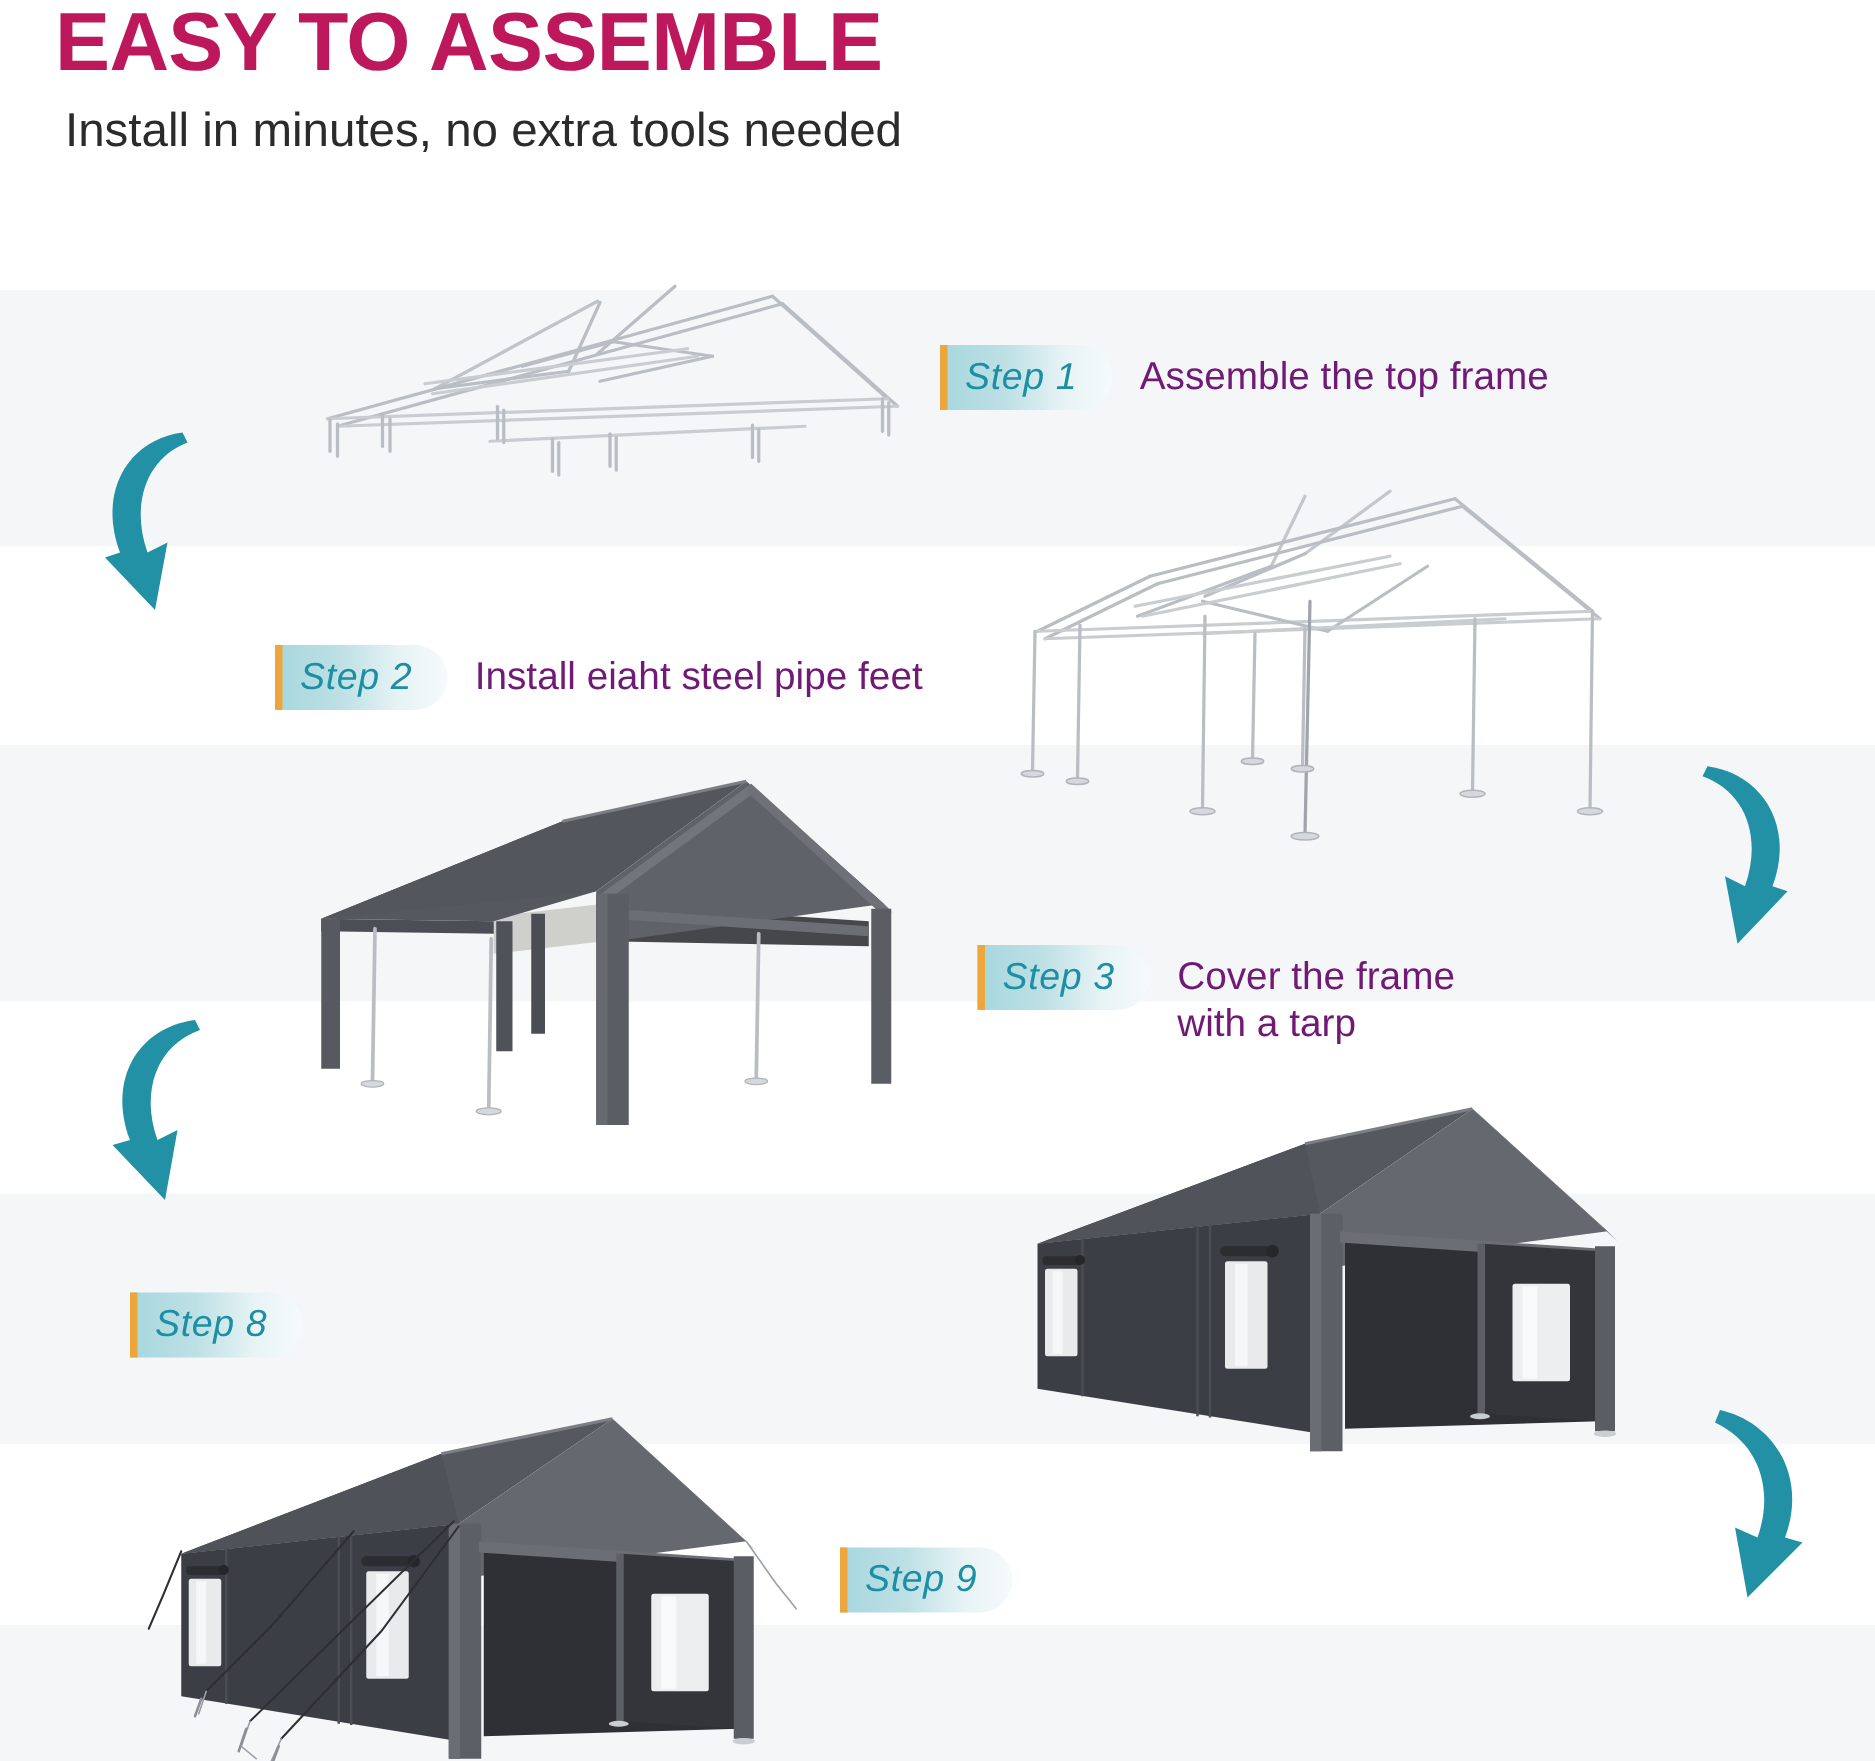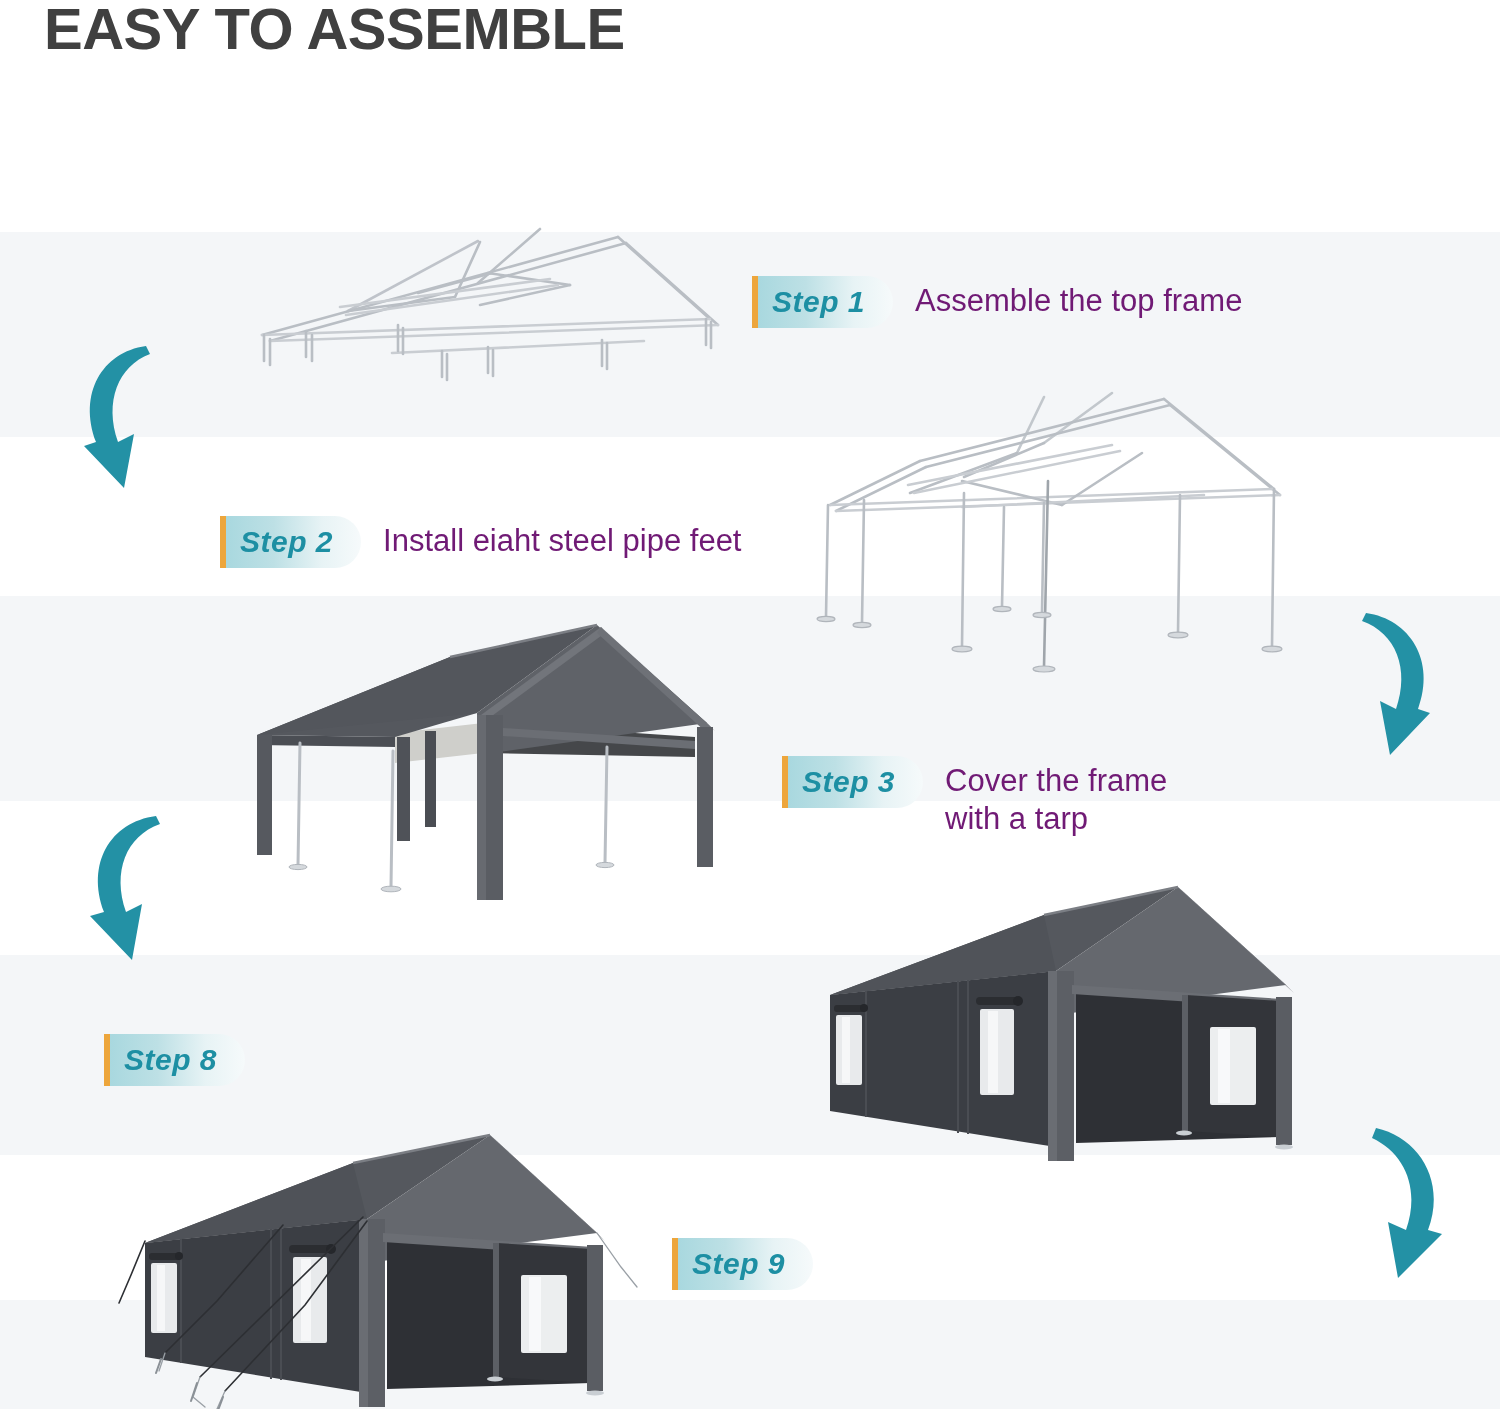--- a/index.html
+++ b/index.html
@@ -17,22 +17,22 @@
   .bands { position:absolute; inset:0; z-index:0; }
   .band { position:absolute; left:0; width:100%; background:#f4f6f8; }
   .band.b1 { top:232px;  height:205px; }
   .band.b2 { top:596px;  height:205px; }
   .band.b3 { top:955px;  height:200px; }
   .band.b4 { top:1300px; height:109px; }
 
   
   .header { position:absolute; left:44px; top:0px; z-index:5; }
   .title {
-    font-size:58px; font-weight:bold; letter-spacing:-0.5px;
-    color:#404040; line-height:1.0; margin:0; white-space:nowrap;
+    font-size:66px; font-weight:bold; letter-spacing:-0.5px;
+    color:#be185d; line-height:1.0; margin:0; white-space:nowrap;
     font-family:"Liberation Sans", sans-serif;
   }
   .subtitle {
     font-size:38px; color:#2b2b2b; margin:18px 0 0 8px;
     white-space:nowrap; font-family:"Liberation Sans", sans-serif;
   }
 
   
   .step-row { position:absolute; display:flex; align-items:flex-start; z-index:6; }
   .step-pill {
@@ -40,21 +40,21 @@
     height:52px; padding:0 28px 0 20px;
     border-top-right-radius:26px; border-bottom-right-radius:26px;
     background:linear-gradient(to right, #a6d7de 0%, #bde0e5 38%, #e7f3f5 72%, #f6fafb 100%);
     margin-right:22px; flex:none;
   }
   .step-pill::before {
     content:""; position:absolute; left:0; top:0; bottom:0; width:6px;
     background:#eda63c;
   }
   .step-pill .step-label {
-    font-style:italic; font-weight:bold; font-size:30px; color:#1d8fa3;
+    font-style:italic; font-weight:normal; font-size:30px; color:#1d8fa3;
     white-space:nowrap; letter-spacing:0.5px;
   }
   .step-text {
     font-size:31px; color:#701a75; line-height:1.22;
     padding-top:6px; white-space:pre-line;
   }
 
   
   #step-1 { left:752px;  top:276px; }
   #step-2 { left:182px;  top:516px;padding-left:38px; }
@@ -82,20 +82,21 @@
 
 <div class="bands">
   <div class="band b1"></div>
   <div class="band b2"></div>
   <div class="band b3"></div>
   <div class="band b4"></div>
 </div>
 
 <div class="header">
   <h1 class="title">EASY TO ASSEMBLE</h1>
+  <p class="subtitle">Install in minutes, no extra tools needed</p>
 </div>
 
 <svg class="illus" id="illus-1" viewBox="0 0 510 175">
   <g fill="none" stroke="#b9bec4" stroke-width="2.6" stroke-linecap="round" stroke-linejoin="round">
 
     <path d="M22 120 L378 22"></path>
     <path d="M30 126 L386 28"></path>
 
     <path d="M378 22 L470 104"></path>
     <path d="M386 28 L478 110"></path>

